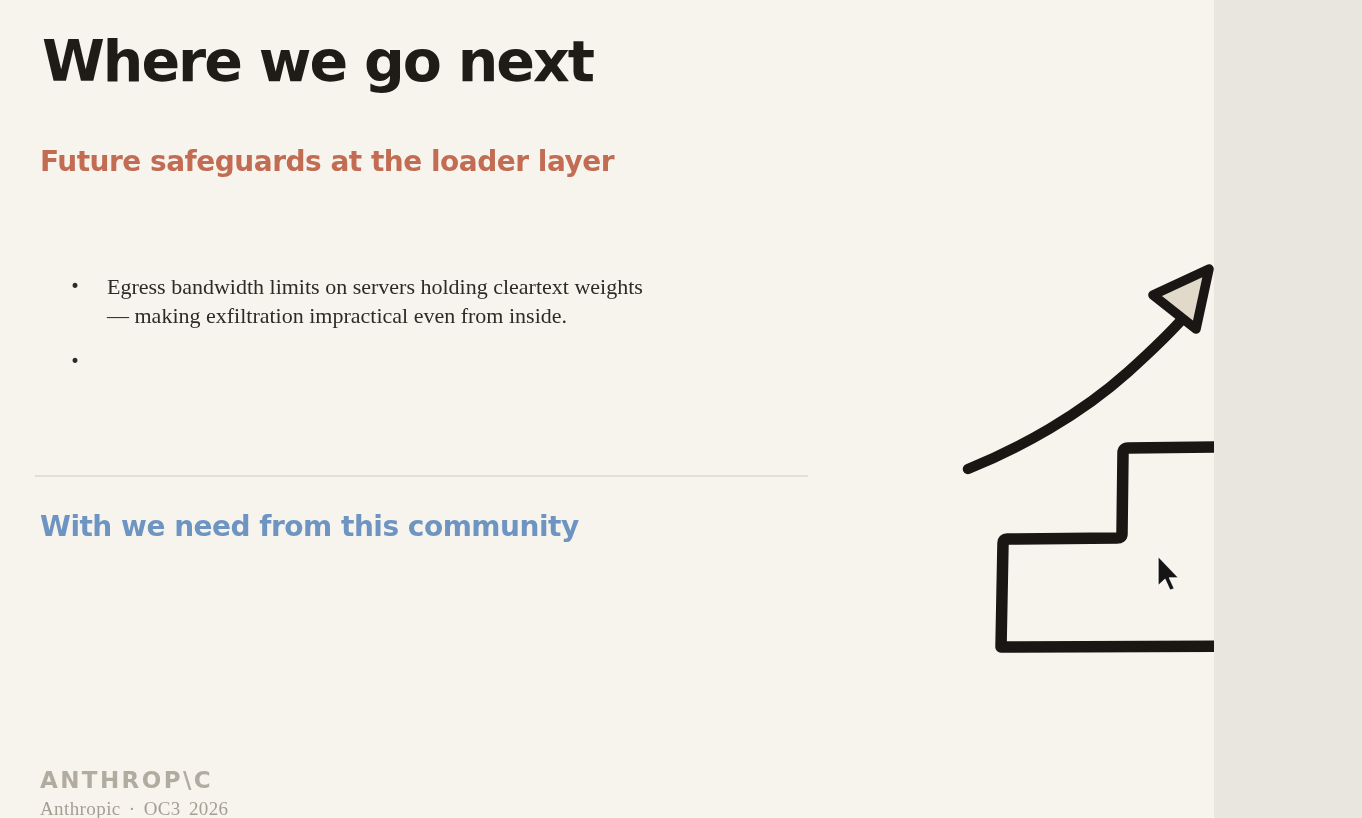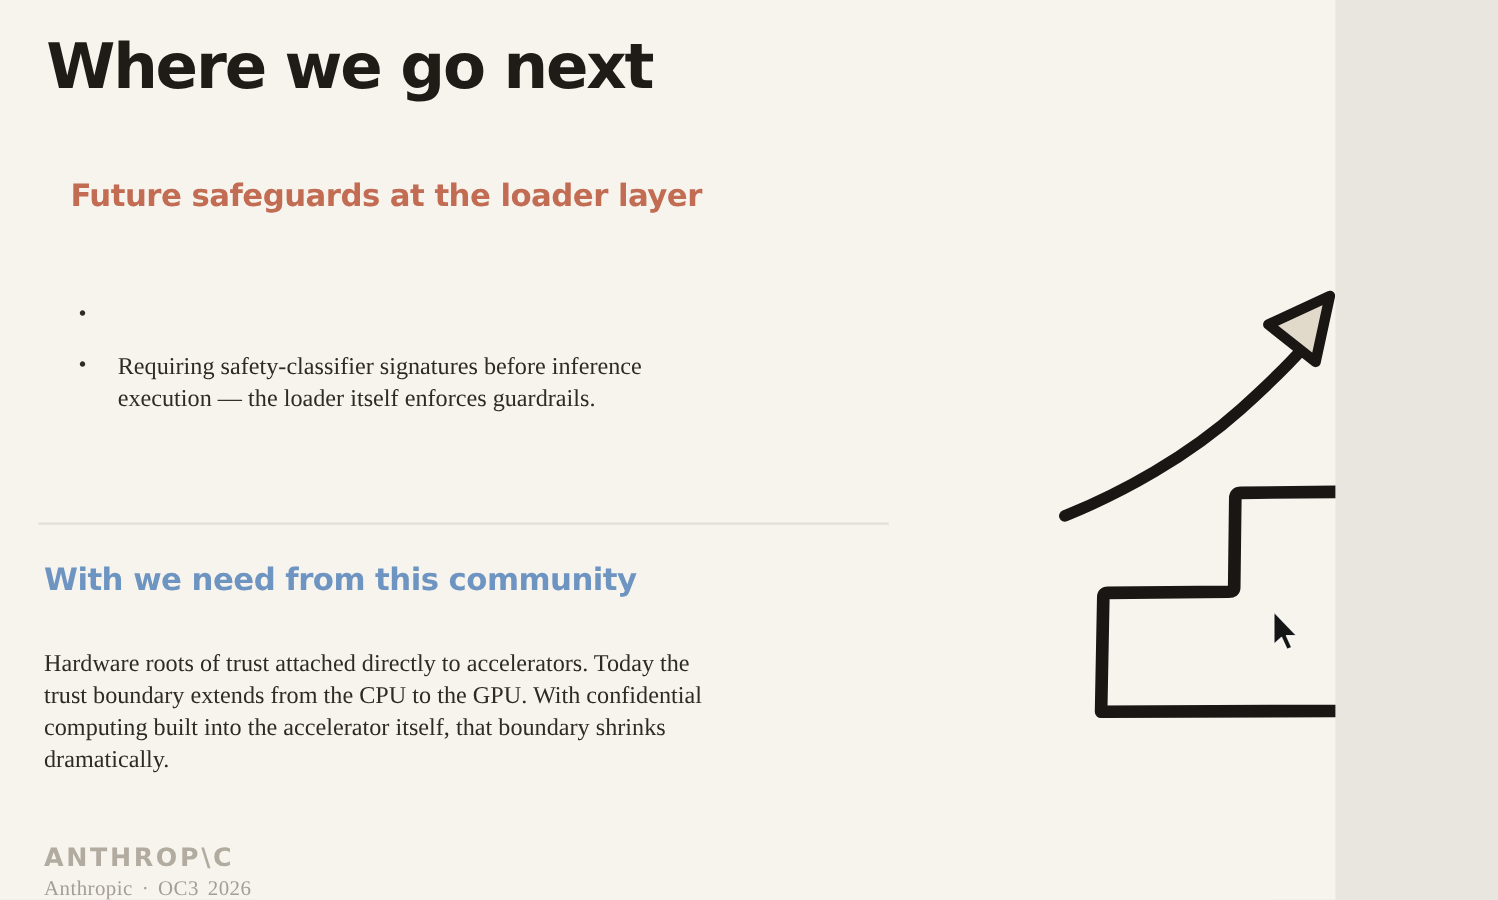--- a/index.html
+++ b/index.html
@@ -31,21 +31,21 @@
     letter-spacing:-2px;
     color:var(--title-ink);
   }
   .heading{
     position:absolute;left:40px;
     font-family:"DejaVu Sans", sans-serif;
     font-weight:bold;
     font-size:28px;
     letter-spacing:-0.5px;
   }
-  .heading.orange{top:161px;color:var(--accent-orange);margin-left:24px;}
+  .heading.orange{top:145px;color:var(--accent-orange);}
   .heading.blue{top:510px;color:var(--accent-blue);}
   .bullets{
     position:absolute;left:70px;top:272px;width:730px;
     list-style:none;
     color:var(--body-ink);
     font-size:22px;line-height:29px;
   }
   .bullet{display:flex;align-items:flex-start;}
   .bullet + .bullet{margin-top:17px;}
   .bullet .marker{
@@ -93,36 +93,32 @@
 
 <div class="slide">
 
   <h1 class="title">Where we go next</h1>
 
   <h2 class="heading orange">Future safeguards at the loader layer</h2>
 
   <ul class="bullets">
     <li class="bullet">
       <span class="marker">•</span>
+      <span class="bullet-text">Egress bandwidth limits on servers holding cleartext weights
+— making exfiltration impractical even from inside.</span>
     </li>
     <li class="bullet">
       <span class="marker">•</span>
-      <span class="bullet-text">Requiring safety-classifier signatures before inference
-execution — the loader itself enforces guardrails.</span>
     </li>
   </ul>
 
   <hr class="divider">
 
   <h2 class="heading blue">With we need from this community</h2>
 
-  <p class="paragraph">Hardware roots of trust attached directly to accelerators. Today the
-trust boundary extends from the CPU to the GPU. With confidential
-computing built into the accelerator itself, that boundary shrinks
-dramatically.</p>
 
   <div class="logo">ANTHROP\C</div>
 
   <div class="meta">Anthropic · OC3 2026</div>
 
   <svg class="illustration" viewBox="0 0 410 420" fill="none" xmlns="http://www.w3.org/2000/svg">
     <path d="M51,407 L53,303 Q53,299 57,299 L167,298 Q172,298 172,294 L173,213 Q173,208 178,208 L275,207 Q280,207 280,202 L281,124 Q281,119 286,119 L386,117 L381,406 Z" stroke="var(--drawing-ink)" stroke-width="11.5" stroke-linecap="round" stroke-linejoin="round" fill="none"></path>
     <path d="M18,229 C70,208 130,175 178,132 C198,114 221,92 236,75" stroke="var(--drawing-ink)" stroke-width="10.5" stroke-linecap="round" fill="none"></path>
     <path d="M259,29 L203,55 L246,89 Z" fill="var(--arrowhead-fill)" stroke="var(--drawing-ink)" stroke-width="9.5" stroke-linejoin="round"></path>
   </svg>

